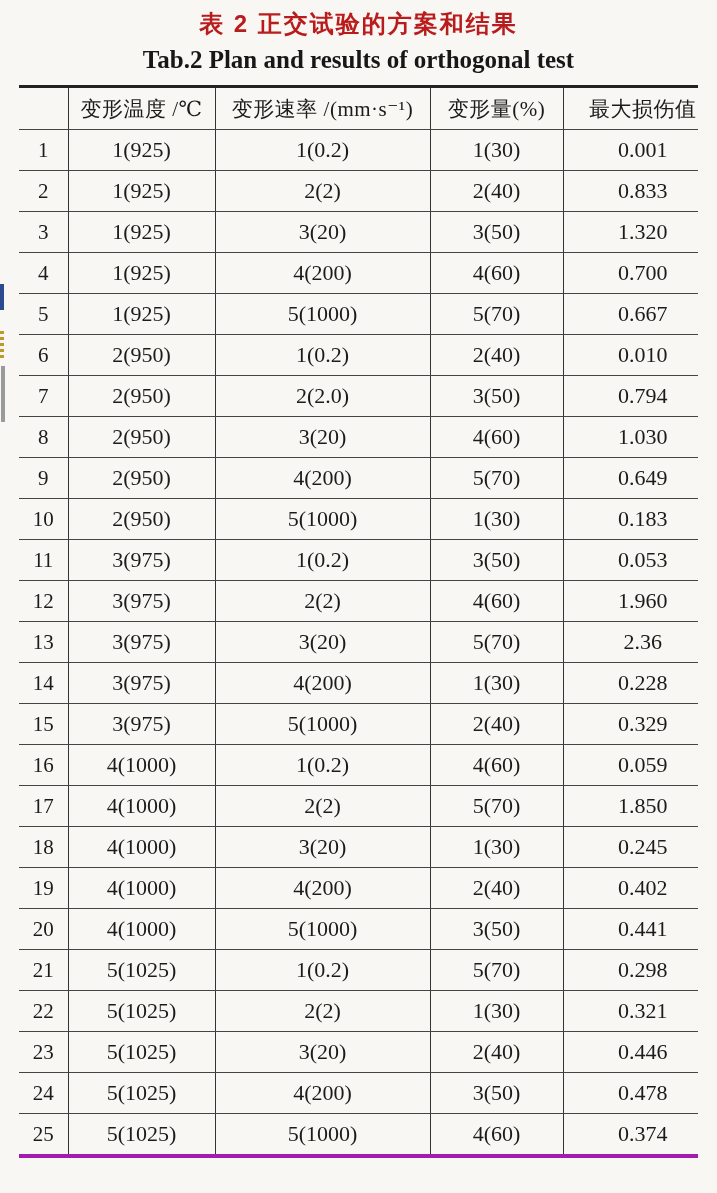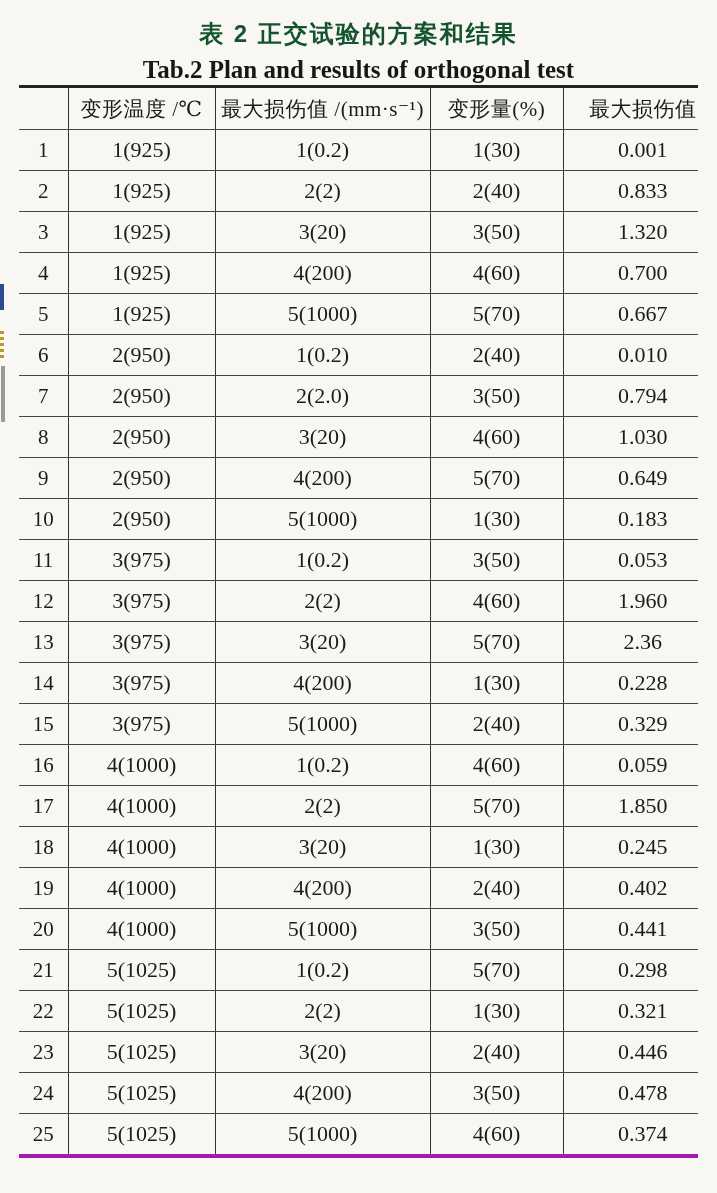--- a/index.html
+++ b/index.html
@@ -11,27 +11,27 @@
     position: relative;
     width: 717px;
     height: 1193px;
     background: #f8f7f3;
     overflow: hidden;
     font-family: "Liberation Serif", "DejaVu Serif", serif;
     color: #1b1b1b;
   }
   
   .title-zh {
-    margin-top: 18px;
+    margin-top: 8px;
     text-align: center;
     font-family: "Liberation Sans", "DejaVu Sans", sans-serif;
     font-weight: 700;
     font-size: 24px;
     letter-spacing: 2px;
-    color: #14532d;
+    color: #b91c1c;
   }
   .title-en {
     margin-top: 6px;
     text-align: center;
     font-family: "Liberation Serif", "DejaVu Serif", serif;
     font-weight: 700;
     font-size: 25px;
     color: #171717;
   }
   
@@ -107,21 +107,21 @@
       <col class="c0">
         <col class="c1">
         <col class="c2">
         <col class="c3">
         <col class="c4">
     </colgroup>
     <thead>
       <tr>
         <th></th>
         <th>变形温度 /℃</th>
-        <th>最大损伤值 /(mm·s⁻¹)</th>
+        <th>变形速率 /(mm·s⁻¹)</th>
         <th>变形量(%)</th>
         <th>最大损伤值</th>
       </tr>
     </thead>
     <tbody>
         <tr>
           <td>1</td>
           <td>1(925)</td>
           <td>1(0.2)</td>
           <td>1(30)</td>

